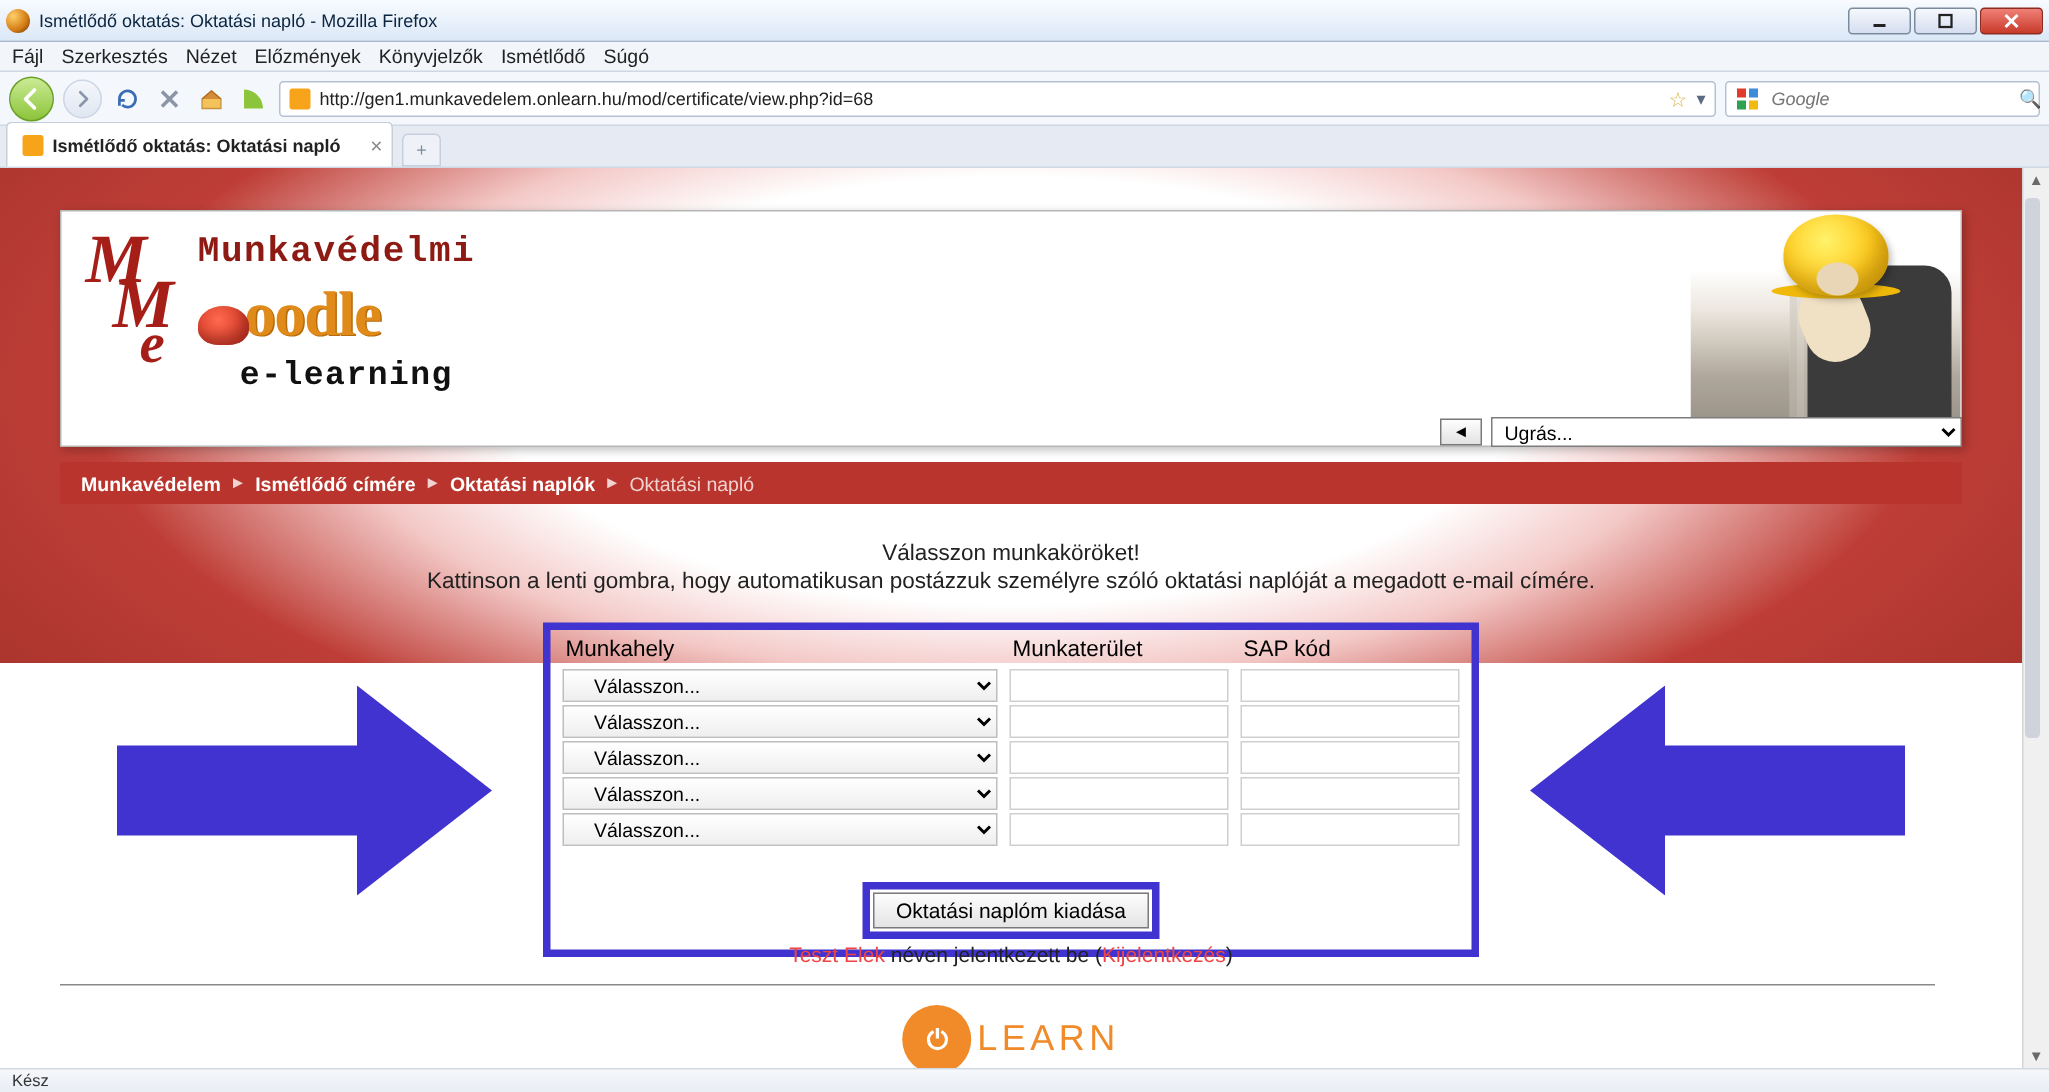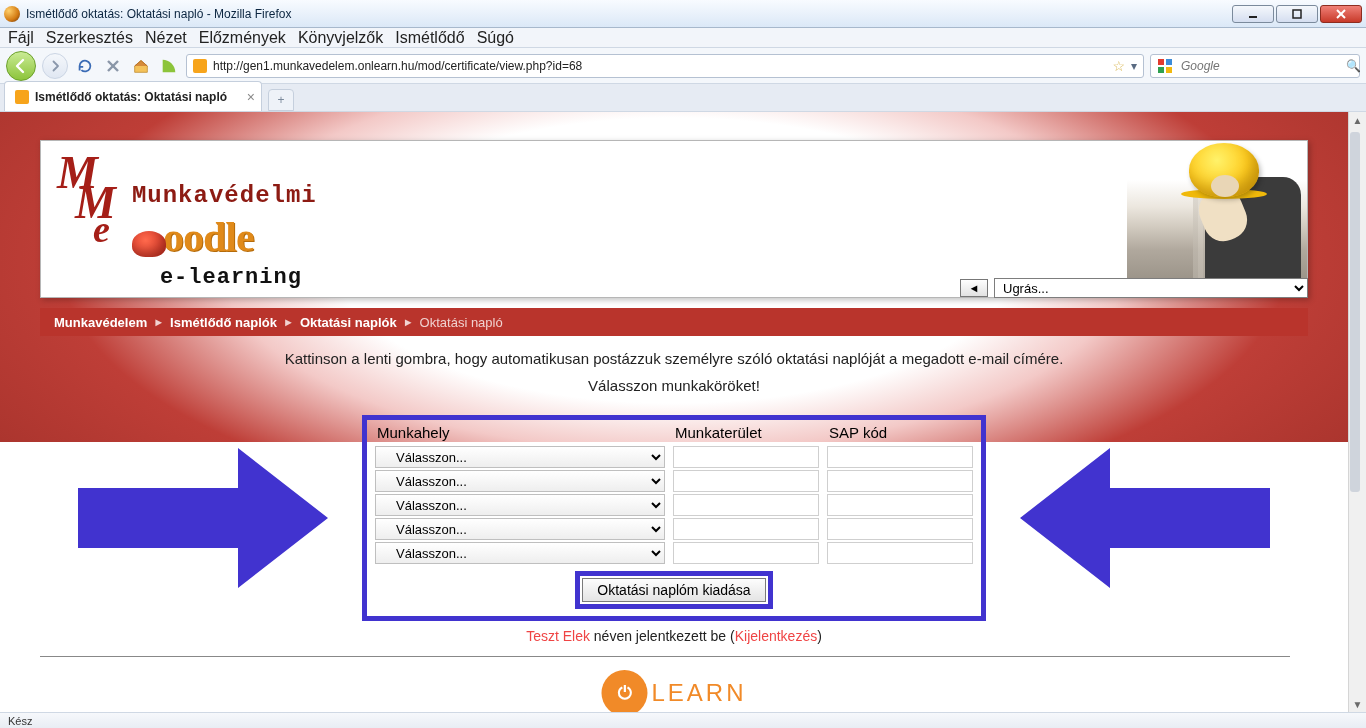--- a/index.html
+++ b/index.html
@@ -9,21 +9,21 @@
   .win-titlebar { height:28px; background:linear-gradient(#f8fbff,#dbe8f7); border-bottom:1px solid #a7b8cc; display:flex; align-items:center; justify-content:space-between; padding:0 4px; }
   .win-title-left { display:flex; align-items:center; gap:6px; }
   .ff-icon { width:16px; height:16px; border-radius:50%; background:radial-gradient(circle at 30% 30%,#ffcf6a,#d37a12 60%,#5a2e10); }
   .win-title-text { font-size:12px; color:#0b2540; }
   .win-btn-group { display:flex; gap:2px; }
   .win-btn { width:42px; height:18px; border-radius:3px; display:flex; align-items:center; justify-content:center; font-size:12px; font-weight:bold; font-family:Arial; border:1px solid #7b8a9c; background:linear-gradient(#f5f8fc,#d5def0); cursor:default; }
   .win-btn.close { background:linear-gradient(#f08077,#c83a2a); border-color:#8d2d20; color:#fff; }
   .win-btn svg { width:12px; height:12px; }
 
   
-  .ff-menubar { height:20px; background:#f2f5fa; border-bottom:1px solid #cfd8e4; display:flex; align-items:center; gap:12px; padding:0 8px; font-size:16px; color:#222; }
+  .ff-menubar { height:20px; background:#f2f5fa; border-bottom:1px solid #cfd8e4; display:flex; align-items:center; gap:12px; padding:0 8px; font-size:13px; color:#222; }
   .ff-menubar span { cursor:default; }
 
   
   .ff-toolbar { height:36px; background:#f4f7fb; border-bottom:1px solid #cfd8e4; display:flex; align-items:center; gap:6px; padding:0 6px; }
   .nav-btn    { width:30px; height:30px; border-radius:50%; display:flex; align-items:center; justify-content:center; }
   .nav-back   { background:linear-gradient(#caeb95,#8cc43a); border:1px solid #6ba02a; }
   .nav-fwd    { width:26px; height:26px; background:linear-gradient(#f4f7fb,#e0e7f2); border:1px solid #cbd5e4; }
   .tool-icn   { width:22px; height:22px; display:flex; align-items:center; justify-content:center; color:#3d4d64; cursor:default; }
   .url-bar-wrap { flex:1; display:flex; align-items:center; height:24px; border:1px solid #b5c1d2; border-radius:3px; background:#fff; padding:0 6px; gap:6px; }
   .url-bar-icon { width:14px; height:14px; background:#f7a41b; border-radius:2px; }
@@ -50,21 +50,21 @@
 
   
   .red-area { position:absolute; left:0; right:0; top:0; height:330px;
               background:radial-gradient(ellipse 70% 120% at 50% 45%, #ffffff 0%, #ffffff 36%, #f3c9c7 48%, #be3e37 65%, #9d2e27 100%);
               }
   .header-panel { position:absolute; top:28px; left:40px; right:40px; height:158px; background:#fff; border:1px solid #b6b6b6;
                   box-shadow:2px 2px 6px rgba(0,0,0,.25); display:flex; justify-content:space-between; overflow:hidden; }
   .logo-block { display:flex; align-items:flex-start; gap:16px; padding:14px 16px; }
   .mm-e { font-family:"Times New Roman",serif; font-style:italic; font-weight:bold; font-size:46px; color:#a51f18; line-height:.78; }
   .mm-e div { margin-bottom:-6px; }
-  .mm-text { display:flex; flex-direction:column; gap:4px;margin-top:27px; }
+  .mm-text { display:flex; flex-direction:column; gap:4px; }
   .mm-line1 { font-family:"Courier New",monospace; font-weight:bold; letter-spacing:1px; font-size:24px; color:#8d1b13; }
   .moodle-row { display:flex; align-items:flex-end; gap:0; }
   .helmet { width:34px; height:26px; background:radial-gradient(circle at 40% 35%,#ff6a4d,#c2261a); border-radius:50% 50% 40% 40%; position:relative; top:-4px; box-shadow:inset -4px -6px 8px rgba(0,0,0,.2); }
   .moodle-txt { font-family:"Comic Sans MS","Segoe Script",cursive; font-weight:bold; font-size:42px; color:#e08a1a; text-shadow:1px 1px 0 #b56b0a; margin-left:-3px; letter-spacing:-1px; }
   .mm-line3 { font-family:"Courier New",monospace; font-weight:bold; letter-spacing:1px; font-size:22px; color:#111; margin-left:28px; }
   .header-art { position:relative; width:180px; height:100%; overflow:hidden; }
   .art-bg     { position:absolute; inset:0; background:linear-gradient(180deg,#fff 0%, #fff 25%, #ece7df 42%, #d2cbc0 55%, #b0a89d 70%, #8f887d 100%); }
   .building   { position:absolute; right:42px; bottom:0; width:72px; height:100px; background:repeating-linear-gradient(90deg,#c5bfb5 0 5px,#d7d1c7 5px 10px); opacity:.5; }
   .worker-body{ position:absolute; right:6px; bottom:0; width:96px; height:120px; background:#3b3b3b; border-radius:36px 18px 0 0; }
   .worker-arm { position:absolute; right:62px; bottom:56px; width:44px; height:52px; background:#f0e0c4; border-radius:20px; transform:rotate(-22deg); }
@@ -90,21 +90,21 @@
   .form-wrap   { position:absolute; top:303px; left:50%; transform:translateX(-50%); display:flex; align-items:center; gap:34px; }
   .form-border { border:5px solid #4133cf; padding:2px 4px 6px; position:relative; }
   .form-table  { border-collapse:collapse; }
   .form-table th { text-align:left; font-weight:normal; font-size:15px; padding:2px 6px 4px; }
   .form-table th.c1 { width:298px; }
   .form-table th.c2 { width:150px; }
   .form-table th.c3 { width:150px; }
   .cell-sel { width:290px; height:22px; border:1px solid #bfbfbf; background:linear-gradient(#fff,#eee); font-size:13px; padding:0 16px; }
   .cell-inp { width:146px; height:22px; border:1px solid #cfcfcf; background:#fff; }
   .row-spacer td { padding:1px 4px; }
-  .btn-wrap { text-align:center; padding-top:6px;text-decoration:underline; }
+  .btn-wrap { text-align:center; padding-top:23px;text-decoration:underline; }
   .btn-issue-border { display:inline-block; border:5px solid #4133cf; padding:2px; }
   .btn-issue { padding:3px 14px; font-size:14px; border:1px solid #7a7a7a; background:linear-gradient(#fdfdfd,#e4e4e4); cursor:default; }
 
   .big-arrow svg { width:250px; height:140px; display:block; }
 
   
   .login-line { position:absolute; top:516px; left:0; right:0; text-align:center; font-size:14px; color:#222; }
   .login-line a { color:#ef4444; text-decoration:none; }
   .foot-hr { position:absolute; top:544px; left:40px; right:58px; height:1px; background:#888; }
   .onlearn { position:absolute; top:558px; left:50%; transform:translateX(-50%); display:flex; align-items:center; gap:4px; }
@@ -252,30 +252,30 @@
     <div class="ugras-bar">
       <div class="ugras-prev">◄</div>
       <select class="ugras-sel">
         <option>Ugrás...</option>
       </select>
     </div>
 
     <div class="crumbs">
       <a href="#">Munkavédelem</a>
       <span class="sep">►</span>
-      <a href="#">Ismétlődő naplók</a>
+      <a href="#">Ismétlődő címére</a>
       <span class="sep">►</span>
       <a href="#">Oktatási naplók</a>
       <span class="sep">►</span>
       <span class="cur">Oktatási napló</span>
     </div>
 
     <div class="main-copy">
+      <div class="row jobs-title">Válasszon munkaköröket!</div>
       <div class="row">Kattinson a lenti gombra, hogy automatikusan postázzuk személyre szóló oktatási naplóját a megadott e-mail címére.</div>
-      <div class="row jobs-title">Válasszon munkaköröket!</div>
     </div>
 
     <div class="form-wrap">
       <div class="big-arrow">
         <svg viewBox="0 0 250 140">
             <polygon fill="#4133cf" points="0,40 160,40 160,0 250,70 160,140 160,100 0,100"></polygon>
           </svg>
       </div>
 
       <div class="form-border">

